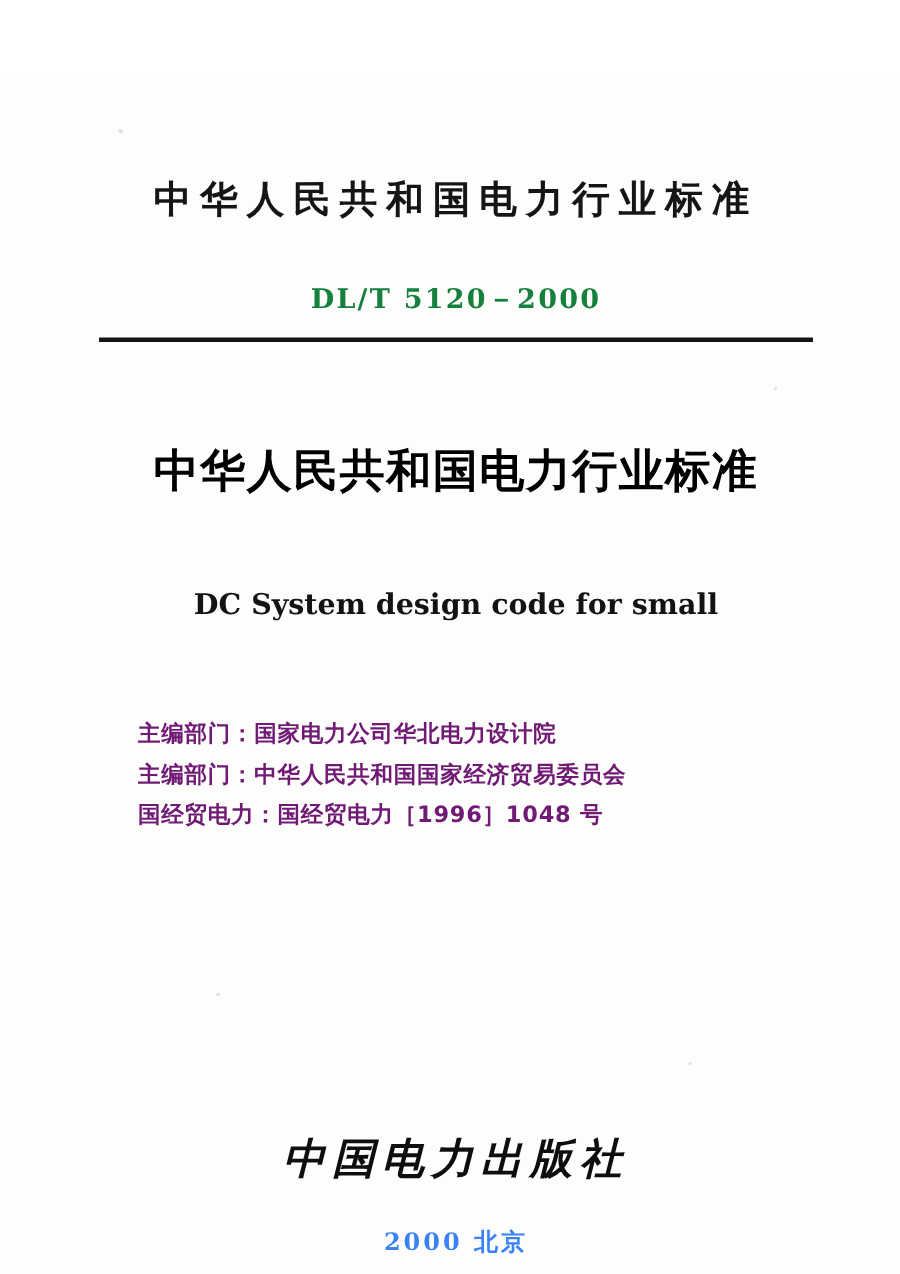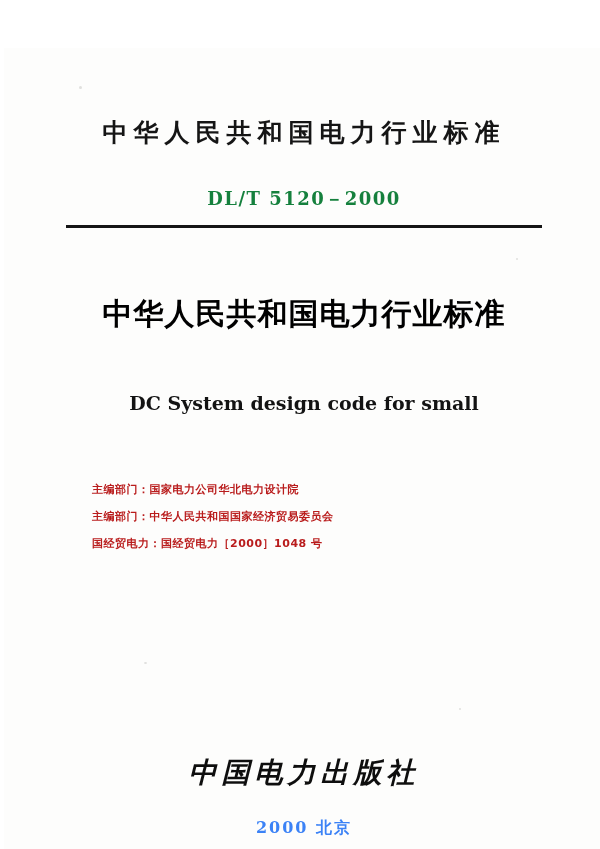--- a/index.html
+++ b/index.html
@@ -90,23 +90,23 @@
     line-height: 34px;
     color: #131313;
   }
 
   
   .meta {
     position: absolute;
     top: 428px;
     left: 88px;
     width: 420px;
-    font-size: 11px;
+    font-size: 15px;
     line-height: 27px;
-    color: #b91c1c;
+    color: #701a75;
     font-weight: 600;
   }
   .meta-row {
     white-space: nowrap;
   }
   .meta-label {
     letter-spacing: 0.5px;
   }
   .meta-value {
     letter-spacing: 0.5px;
@@ -172,21 +172,21 @@
   </div>
 
   <div class="meta">
     <div class="meta-row">
       <span class="meta-label">主编部门：</span><span class="meta-value">国家电力公司华北电力设计院</span>
     </div>
     <div class="meta-row">
       <span class="meta-label">主编部门：</span><span class="meta-value">中华人民共和国国家经济贸易委员会</span>
     </div>
     <div class="meta-row">
-      <span class="meta-label">国经贸电力：</span><span class="meta-value">国经贸电力［2000］1048 号</span>
+      <span class="meta-label">国经贸电力：</span><span class="meta-value">国经贸电力［1996］1048 号</span>
     </div>
   </div>
 
   <div class="publisher">中国电力出版社</div>
 
   <div class="imprint">2000   北京</div>
 
 </div>
 
 </body></html>

